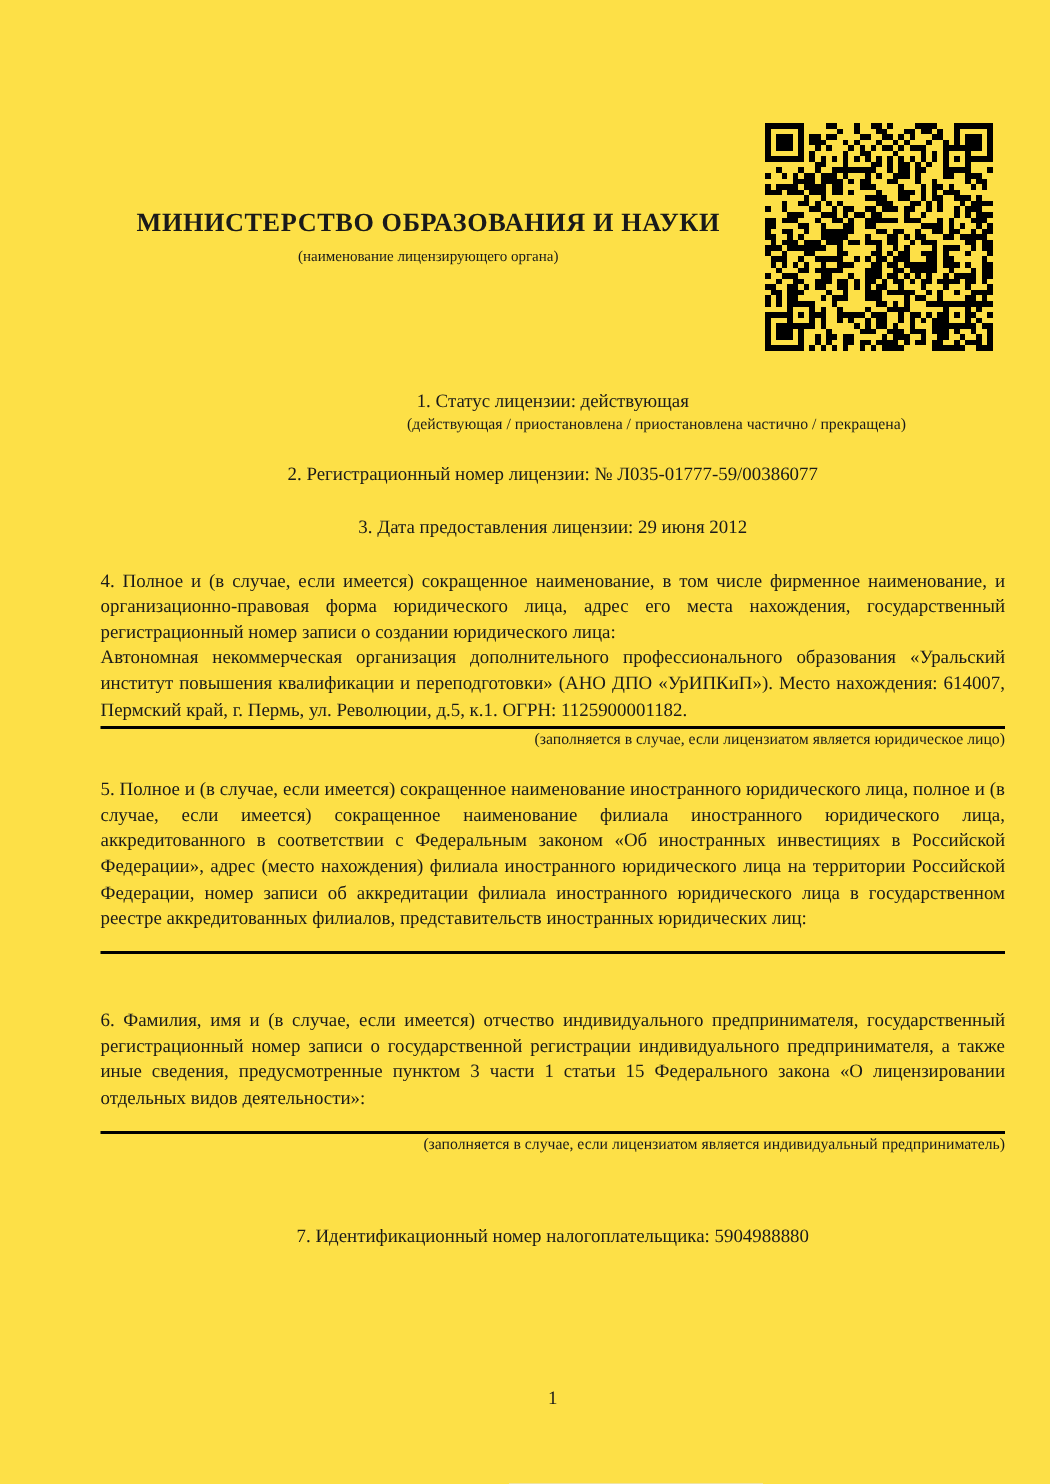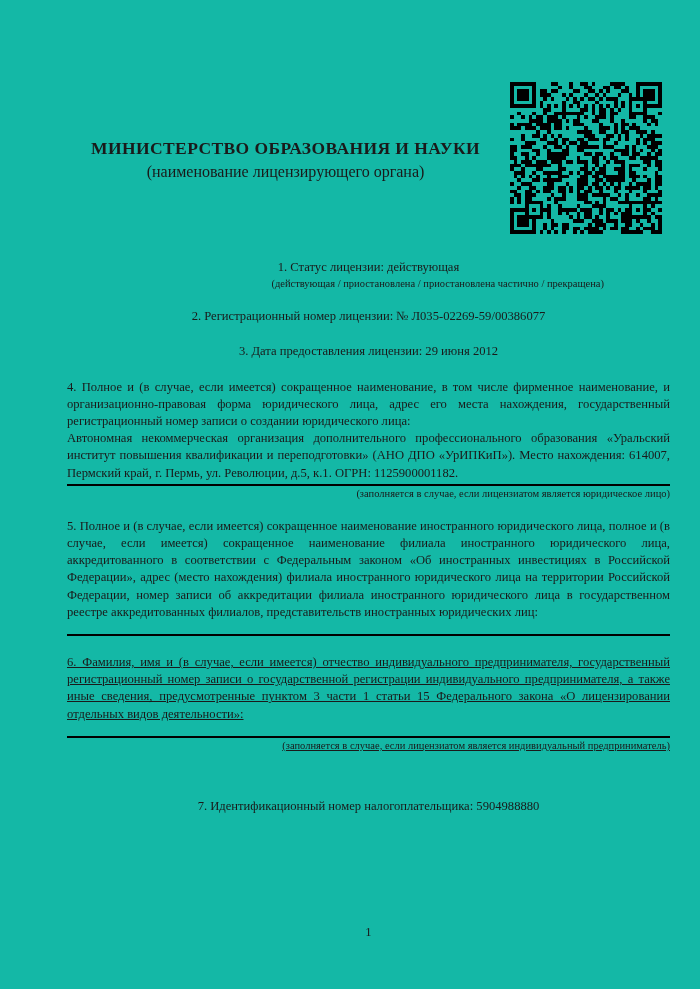--- a/index.html
+++ b/index.html
@@ -1,38 +1,38 @@
 <!DOCTYPE html>
 <html lang="ru"><head>
 <meta charset="utf-8">
 <style>
   html,body{margin:0;padding:0;background:#e8e8e8;}
   .page{
     position:relative;
     width:700px;height:989px;
     margin:0 auto;
-    background:#14b8a6;
+    background:#fde047;
     color:#1a1a1a;
     font-family:"Liberation Serif","DejaVu Serif",serif;
     font-size:12.6px;
     line-height:17.2px;
     box-sizing:border-box;
     padding:82px 30px 0 67px;
     overflow:hidden;
   }
   .header{display:flex;align-items:flex-start;}
   .header-left{flex:1;text-align:center;margin-top:52px;padding-right:6px;}
   .ministry{font-weight:bold;font-size:17.5px;line-height:29px;letter-spacing:.4px;}
-  .ministry-caption{font-size:16px;line-height:12px;margin-top:3px;}
+  .ministry-caption{font-size:10px;line-height:12px;margin-top:3px;}
   .qr-wrap{flex:0 0 auto;width:152px;height:152px;margin-right:8px;}
   .qr-wrap svg{display:block;}
   .doc-title{text-align:center;margin-top:71px;font-size:13px;line-height:20px;}
   #items{margin-top:25px;}
   .item + .item{margin-top:18px;}
-  #items .item:nth-child(6){margin-top:18px;text-decoration:underline;}
+  #items .item:nth-child(6){margin-top:36px;}
   #items .item:nth-child(7){margin-top:46px;}
   .para{text-align:center;}
   .para.justify{text-align:justify;}
   .rule{border-top:2px solid #000;margin-top:2px;}
   .rule.gap{margin-top:13px;}
   .note{font-size:10.5px;line-height:13px;text-align:right;margin-top:1px;}
   .item:first-child .note{margin-right:66px;}
   .footer{position:absolute;top:924px;left:67px;right:30px;text-align:center;font-size:12.6px;}
 </style>
 </head>
@@ -891,21 +891,21 @@
     </div>
   </div>
 
 
   <div id="items">
       <div class="item">
         <div class="para">1. Статус лицензии: действующая</div>
         <div class="note">(действующая / приостановлена / приостановлена частично / прекращена)</div>
       </div>
       <div class="item">
-        <div class="para">2. Регистрационный номер лицензии: № Л035-02269-59/00386077</div>
+        <div class="para">2. Регистрационный номер лицензии: № Л035-01777-59/00386077</div>
       </div>
       <div class="item">
         <div class="para">3. Дата предоставления лицензии: 29 июня 2012</div>
       </div>
       <div class="item">
         <div class="para justify">4. Полное и (в случае, если имеется) сокращенное наименование, в том числе фирменное наименование, и организационно-правовая форма юридического лица, адрес его места нахождения, государственный регистрационный номер записи о создании юридического лица:</div>
         <div class="para justify">Автономная некоммерческая организация дополнительного профессионального образования «Уральский институт повышения квалификации и переподготовки» (АНО ДПО «УрИПКиП»). Место нахождения: 614007, Пермский край, г. Пермь, ул. Революции, д.5, к.1. ОГРН: 1125900001182.</div>
         <div class="rule"></div>
         <div class="note">(заполняется в случае, если лицензиатом является юридическое лицо)</div>
       </div>

